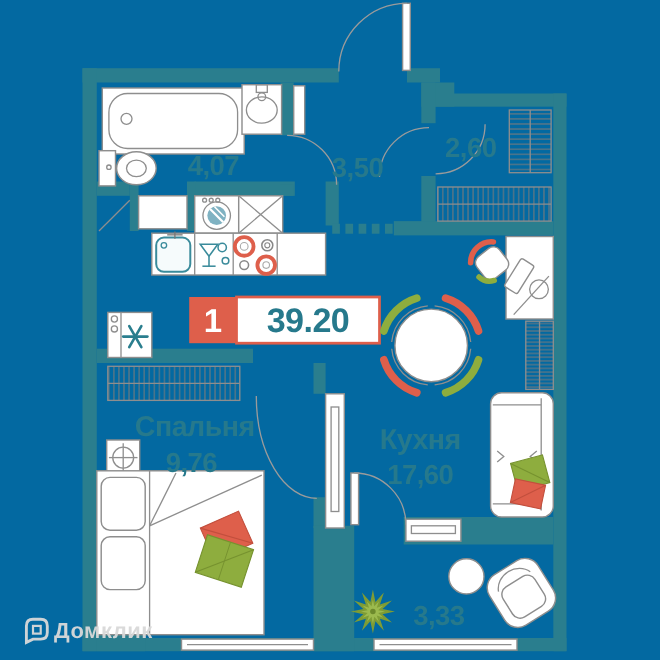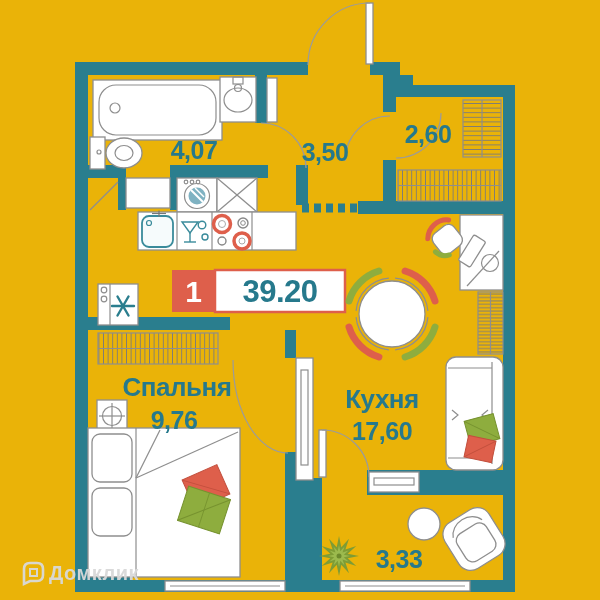--- a/index.html
+++ b/index.html
@@ -1,20 +1,20 @@
 <!DOCTYPE html>
 <html style="--wall: #2A7E8E; --label: #26798C; --accent_red: #DE5F4B; --accent_green: #8EAD3E; --plant_green: #7E9C35; --outline: #8E8E8E; --watermark: #D9D9D9;"><head>
 <meta charset="utf-8">
 <style>
   :root{
     --wall:#2A7E8E; --label:#26798C; --accent_red:#DE5F4B; --accent_green:#8EAD3E;
     --plant_green:#7E9C35; --outline:#8E8E8E; --watermark:#D9D9D9;
   }
   html,body{margin:0;padding:0;background:#fff;}
-  .canvas{width:600px;height:600px;position:relative;background:#eab308;overflow:hidden;}
+  .canvas{width:600px;height:600px;position:relative;background:#0369a1;overflow:hidden;}
   svg{display:block;}
   .wall{fill:var(--wall);stroke:none;}
   .thin{fill:#fff;stroke:var(--outline);stroke-width:1.3;}
   .ln{stroke:var(--outline);stroke-width:1.2;fill:none;}
   .arc{stroke:#9b9b9b;stroke-width:1.2;fill:none;}
   .lbl{fill:var(--label);font:700 25px "Liberation Sans",sans-serif;letter-spacing:-0.5px;text-anchor:middle;}
   .lbl-big{font-size:26px;}
   .badge-num{fill:#ffffff;font:700 30px "Liberation Sans",sans-serif;text-anchor:middle;}
   .badge-area{fill:var(--label);font:700 31px "Liberation Sans",sans-serif;letter-spacing:-0.5px;text-anchor:middle;}
   .wm-text{fill:var(--watermark);font:700 20px "Liberation Sans",sans-serif;letter-spacing:0.5px;}

